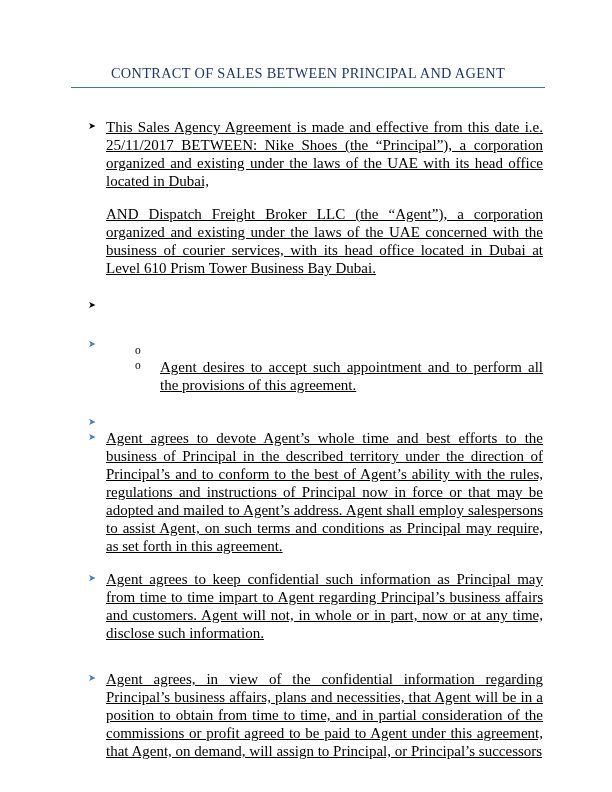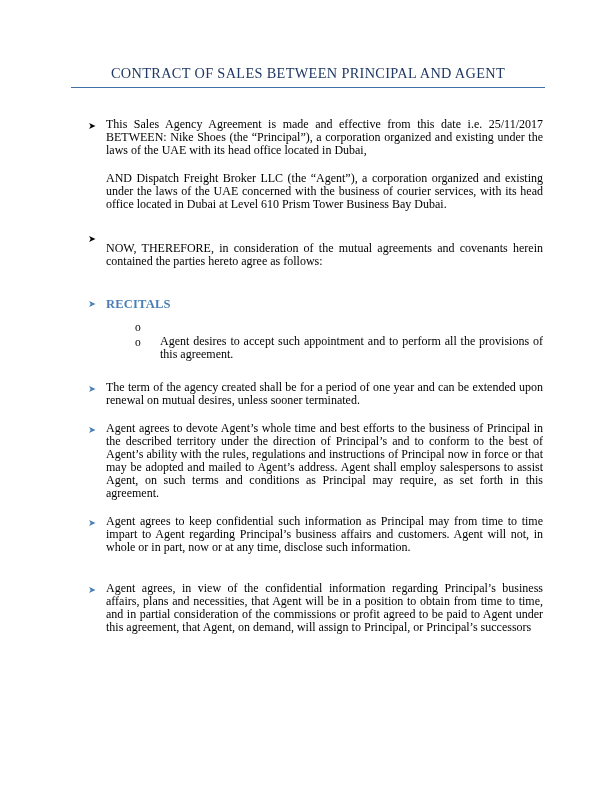--- a/index.html
+++ b/index.html
@@ -70,25 +70,26 @@
     top: 0;
     font-family: "DejaVu Sans", sans-serif;
     font-size: 9.5px;
     line-height: 15.4px;
     color: #000000;
   }
   .arrow-marker.blue { color: #4A7EB5; }
 
   p.para {
     margin: 0;
-    font-size: 12px;
-    line-height: 13px;
+    font-size: 15px;
+    line-height: 18px;
     text-align: justify;
     text-justify: inter-word;
     hyphens: none;
+    text-decoration: underline;
   }
 
   h2.section-heading {
     margin: 0;
     font-size: 12.6px;
     line-height: 16.5px;
     font-weight: bold;
     color: #4A7EB5;
     letter-spacing: 0.15px;
     text-align: left;
@@ -142,49 +143,44 @@
     </div>
 
     <div class="gap-8"></div>
 
     <div class="block arrow-item">
       <span class="arrow-marker">➤</span>
     </div>
 
     <div class="gap-4"></div>
 
-    <div class="block">
-      <p class="para">NOW, THEREFORE, in consideration of the mutual agreements and covenants herein contained the parties hereto agree as follows:</p>
-    </div>
 
     <div class="gap-12"></div>
 
     <div class="block arrow-item">
       <span class="arrow-marker blue">➤</span>
-      <h2 class="section-heading">RECITALS</h2>
     </div>
 
     <div class="gap-2"></div>
 
     <div class="circle-item">
       <span class="circle-marker">o</span>
     </div>
 
     <div class="gap-6"></div>
 
     <div class="circle-item">
       <span class="circle-marker">o</span>
       <p class="para">Agent desires to accept such appointment and to perform all the provisions of this agreement.</p>
     </div>
 
     <div class="gap-8"></div>
 
     <div class="block arrow-item">
       <span class="arrow-marker blue">➤</span>
-      <p class="para">The term of the agency created shall be for a period of one year and can be extended upon renewal on mutual desires, unless sooner terminated.</p>
     </div>
 
     <div class="gap-6"></div>
 
     <div class="block arrow-item">
       <span class="arrow-marker blue">➤</span>
       <p class="para">Agent agrees to devote Agent’s whole time and best efforts to the business of Principal in the described territory under the direction of Principal’s  and to conform to the best of Agent’s ability with the rules, regulations and instructions of Principal now in force or that may be adopted and mailed to Agent’s address. Agent shall employ salespersons to assist Agent, on such terms and conditions as Principal may require, as set forth in this agreement.</p>
     </div>
 
     <div class="gap-6"></div>

